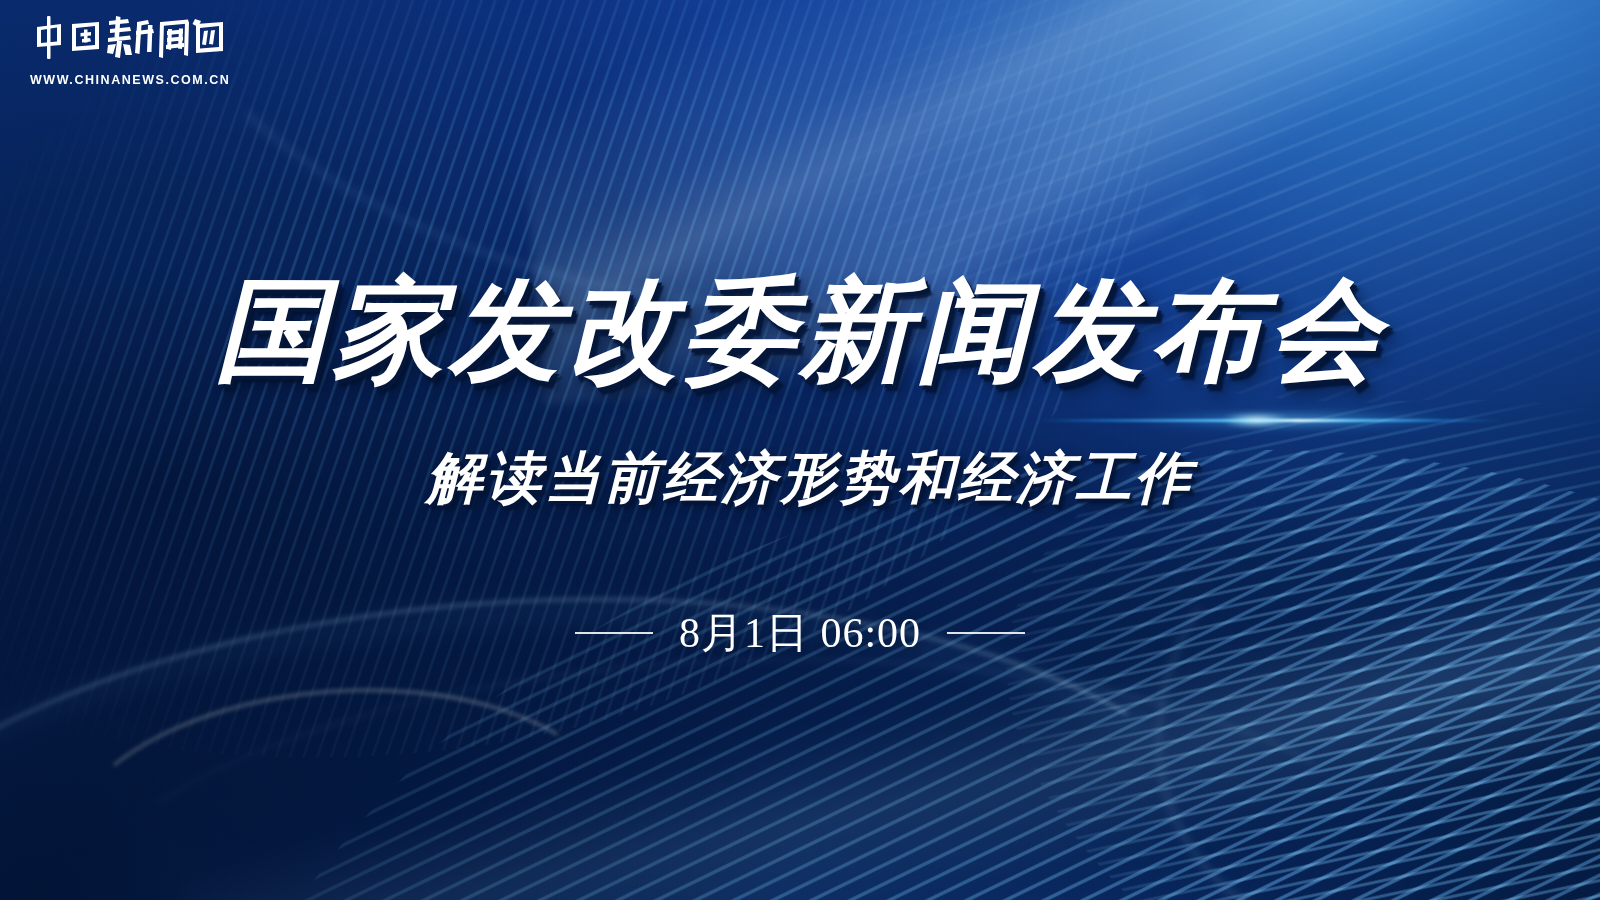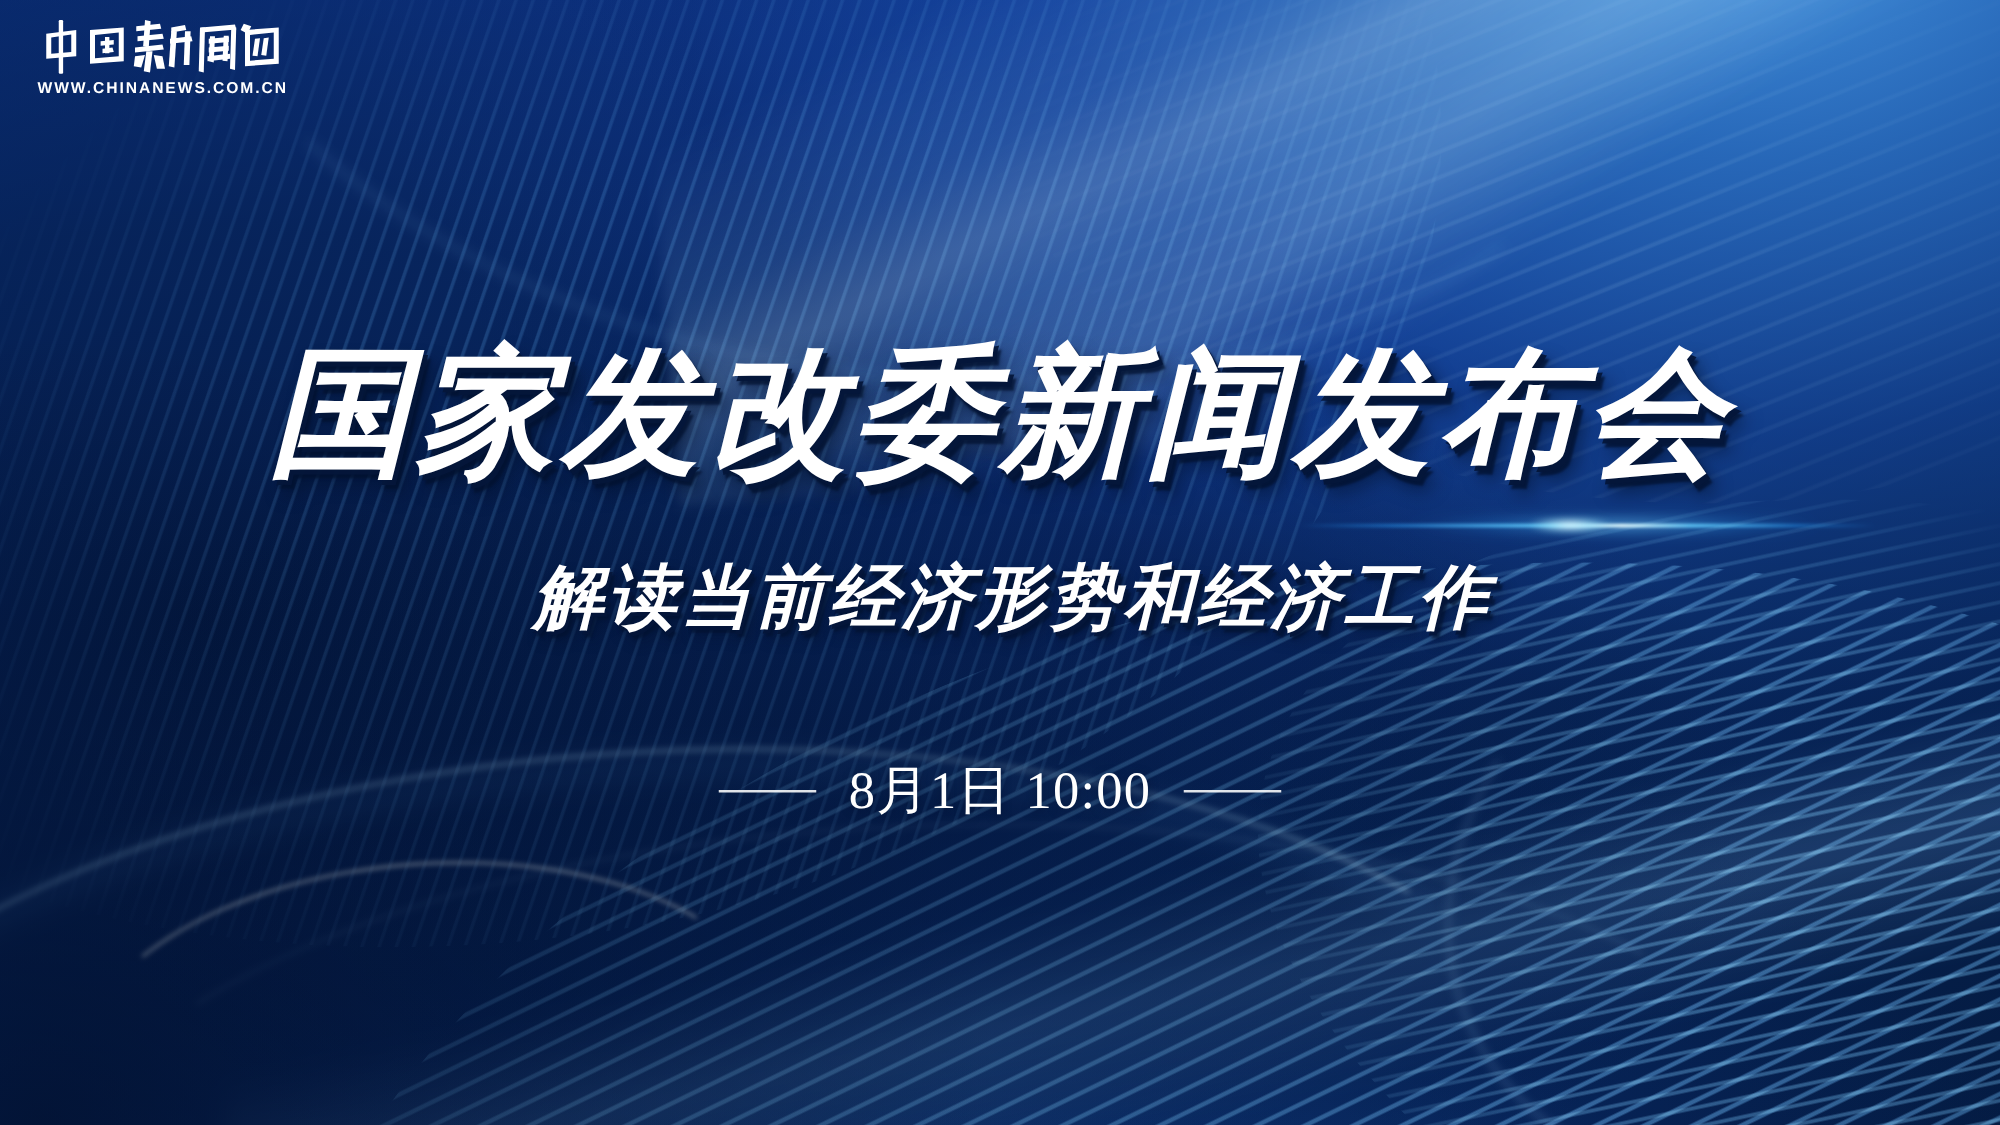--- a/index.html
+++ b/index.html
@@ -281,21 +281,21 @@
     top: 14px;
     width: 200px;
   }
   .logo-mark {
     display: block;
     width: 196px;
     height: 46px;
   }
   .logo-url {
     display: block;
-    margin-top: 4px;
+    margin-top: 14px;
     color: #ffffff;
     font-size: 12.5px;
     font-weight: 700;
     letter-spacing: 1.55px;
     line-height: 1;
     white-space: nowrap;
     font-family: "Liberation Sans", "DejaVu Sans", sans-serif;
   }
 
   
@@ -450,18 +450,18 @@
   </div>
 
   <div class="content">
 
     <div class="headline">国家发改委新闻发布会</div>
 
     <div class="subhead">解读当前经济形势和经济工作</div>
 
     <div class="datetime-row">
       <span class="rule"></span>
-      <span class="datetime-text">8月1日 10:00</span>
+      <span class="datetime-text">8月1日 06:00</span>
       <span class="rule"></span>
     </div>
 
   </div>
 </div>
 
 </body></html>

